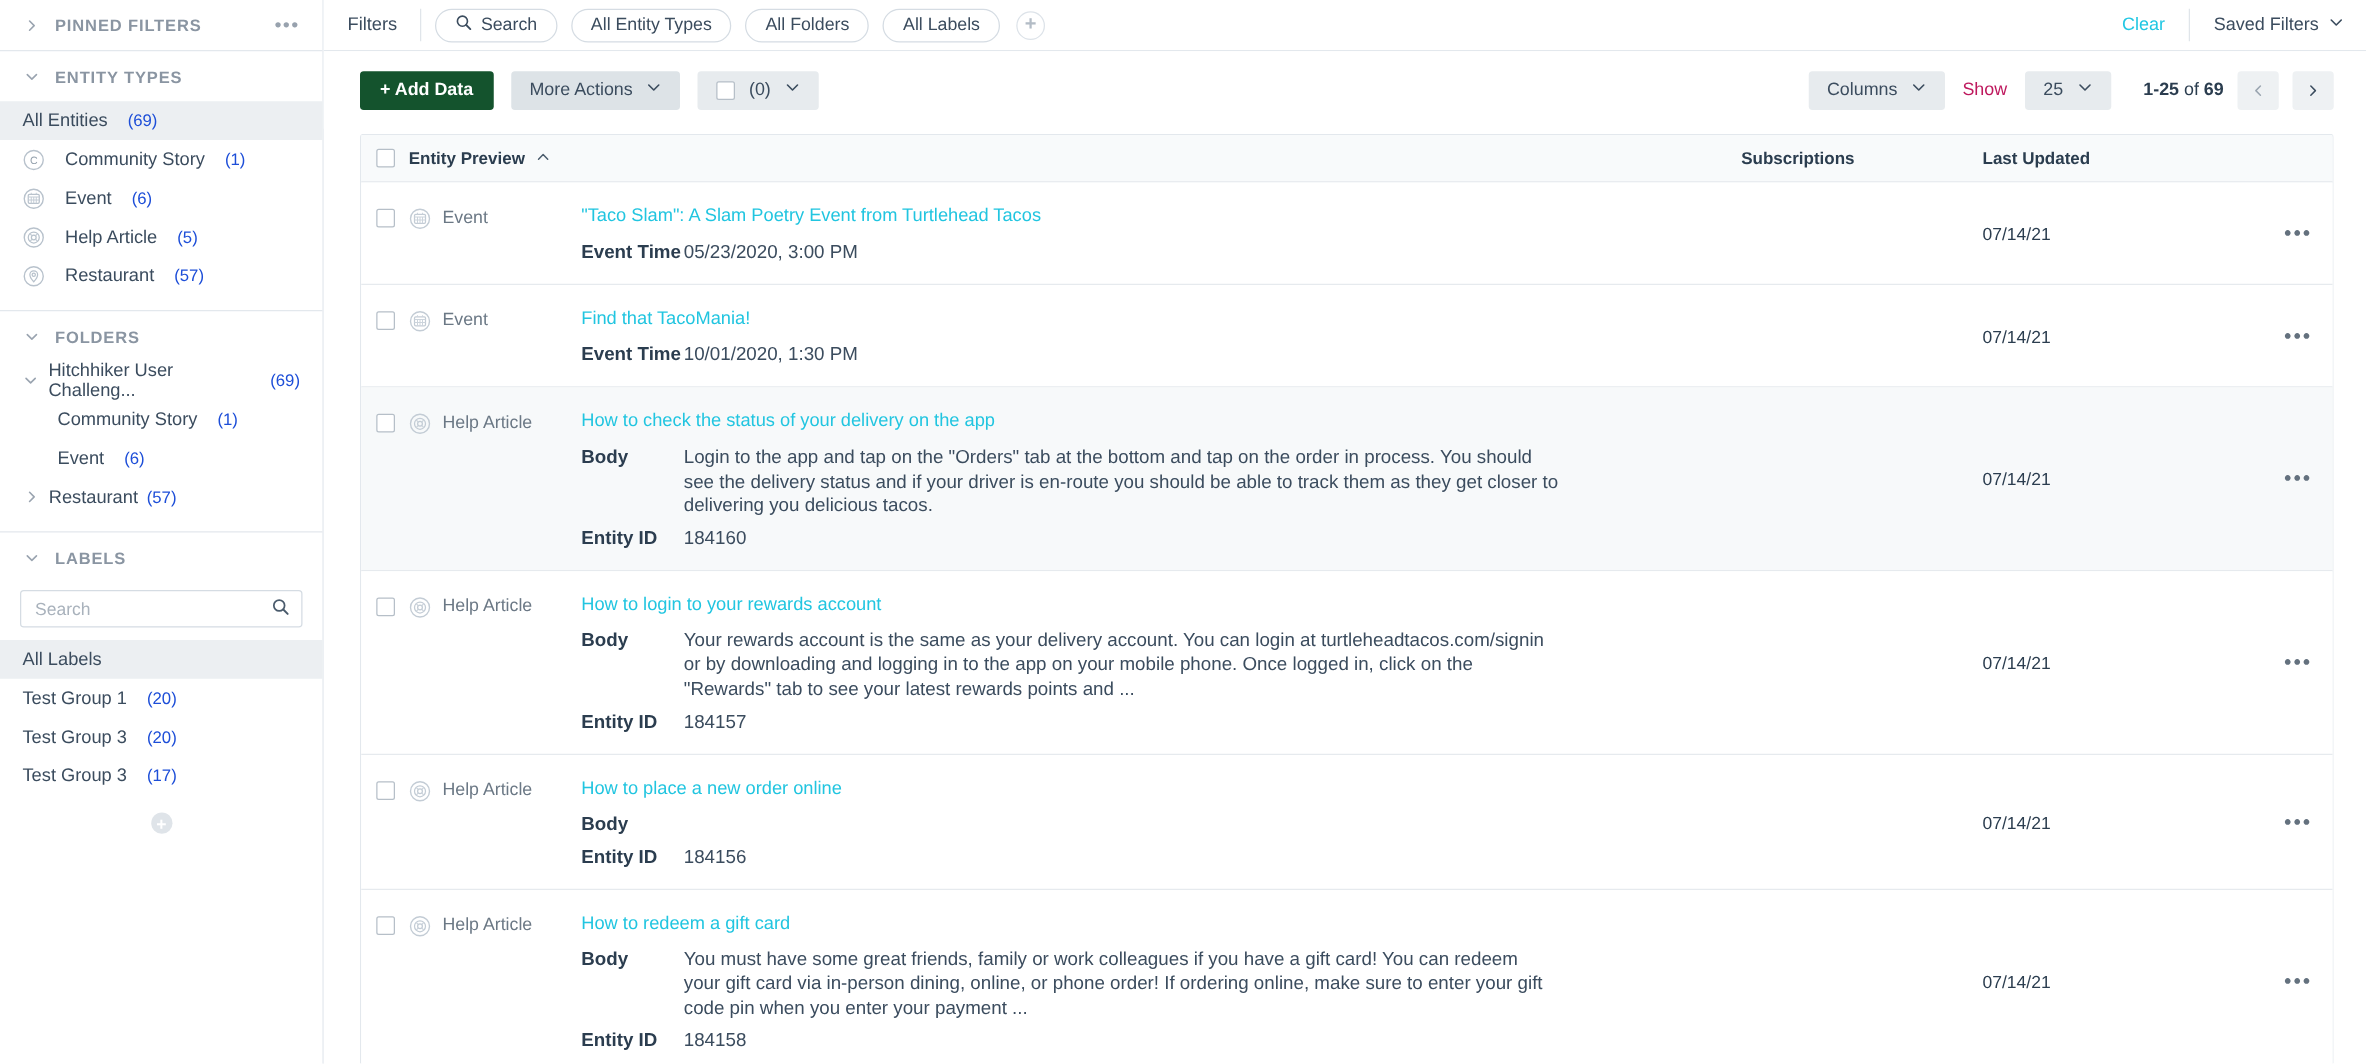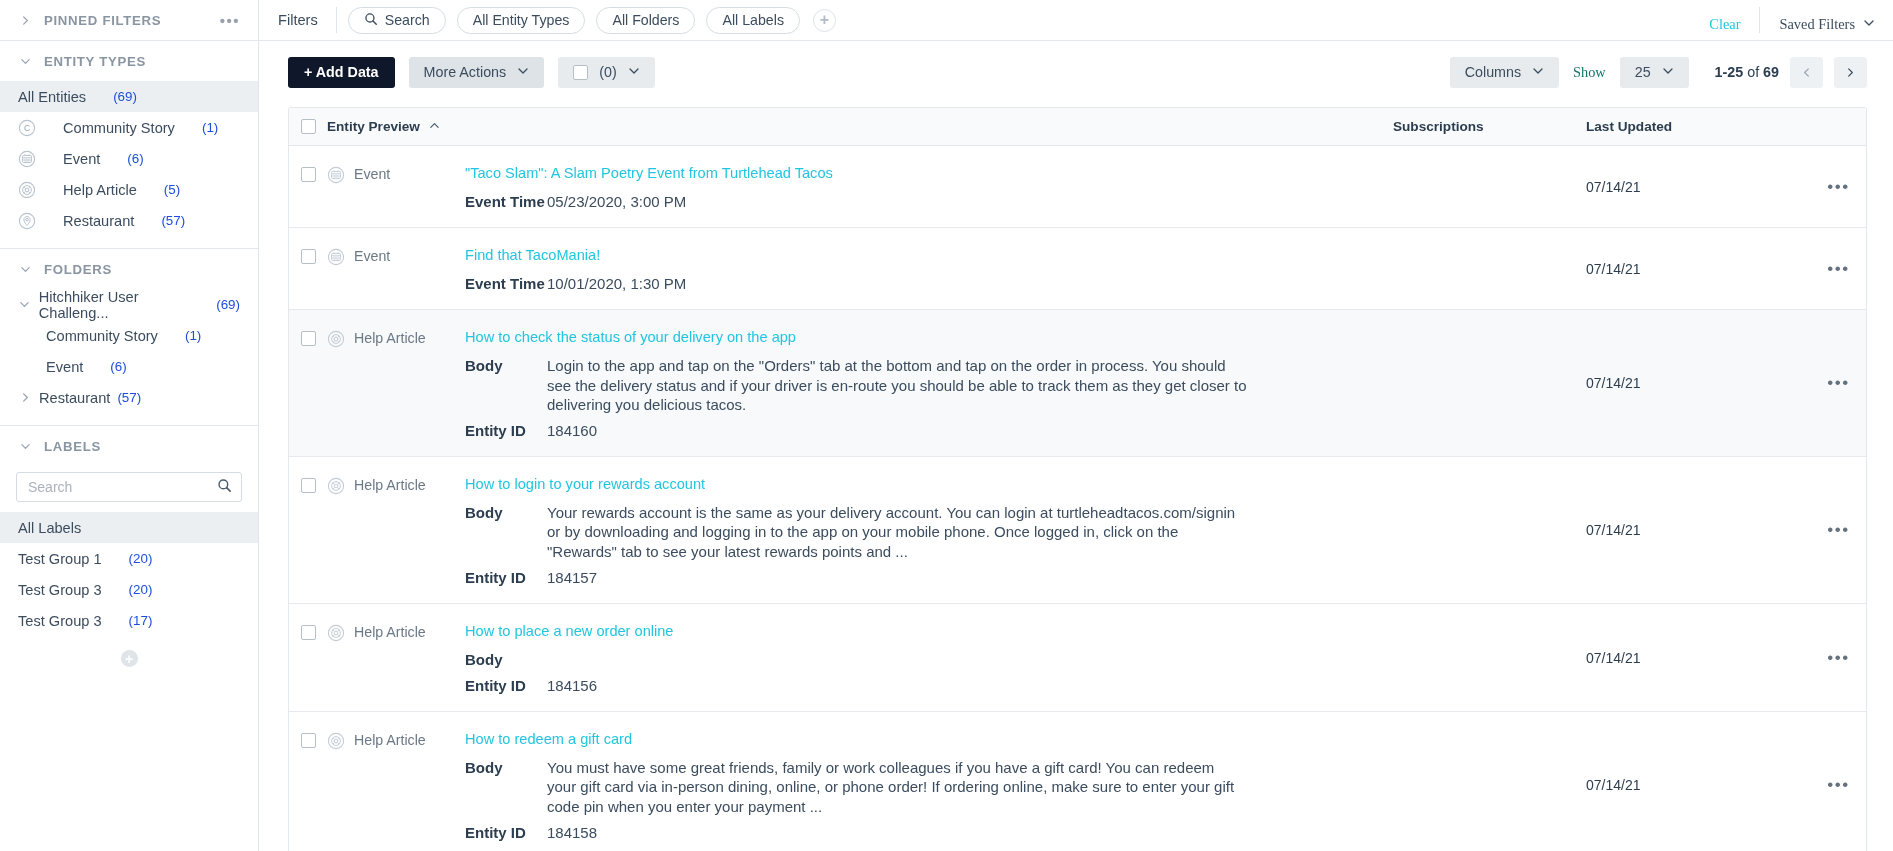--- a/index.html
+++ b/index.html
@@ -30,21 +30,21 @@
     text-transform:uppercase;
     position:relative;
   }
   .sb-section-head .ttl { flex:1; }
   .chev { width:14px; color:#9aa4b0; display:inline-flex; align-items:center; justify-content:center; }
   .chev svg { display:block; }
   .dots-h { letter-spacing:1.5px; color:#98a2ae; font-size:15px; font-weight:700; }
   .divider { height:1px; background:#e3e8ed; margin:0; }
 
   .sb-item {
-    display:flex; align-items:center; gap:27px;
+    display:flex; align-items:center; gap:16px;
     height:31px; padding:0 18px;
     color:#3b4c5e; font-size:14.6px; white-space:nowrap;
   }
   .sb-item.sel { background:#eceff2; }
   .sb-count { color:#1d4ed8; font-size:13.4px; }
   .etype-ico { width:18px; height:18px; flex:0 0 18px; display:block; }
 
   .sb-sub { padding-left:46px; }
   .sb-sub2 { padding-left:30px; }
   .folder-row { display:flex; align-items:center; gap:7px; height:31px; padding:0 18px; color:#3b4c5e; font-size:14.6px; }
@@ -86,47 +86,47 @@
     height:27px; padding:0 15px;
     border:1px solid #d5dce3; border-radius:14px;
     color:#3b4c5e; font-size:14.2px; background:#fff;
     margin-left:11px; white-space:nowrap;
   }
   .pill-add {
     width:23px; height:23px; padding:0; border-radius:50%;
     justify-content:center; color:#b3bcc6; font-size:16px; font-weight:600;
     margin-left:13px; border:1px solid #dde3e9;
   }
-  .fb-right { margin-left:auto; display:flex; align-items:flex-end; gap:0;font-family:Liberation Serif, serif; }
+  .fb-right { margin-left:auto; display:flex; align-items:center; gap:0; }
   .clear-link { color:#20c7e3; font-size:14.4px; padding:0 19px; }
   .saved-filters { display:flex; align-items:center; gap:8px; color:#3b4c5e; font-size:14.4px; padding-left:19px; }
 
   .toolbar {
     height:62px; min-height:62px; display:flex; align-items:center;
     padding:0 26px 0 29px; background:#fff;
   }
   .btn-primary {
-    background:#0f172a; color:#fff; border:0; border-radius:3px;
+    background:#14532d; color:#fff; border:0; border-radius:3px;
     height:31px; padding:0 16px; font-size:14.3px; font-weight:600;
     font-family:"Liberation Sans", sans-serif;
   }
   .btn-grey {
     background:#dde3e7; color:#3b4c5e; border:0; border-radius:3px;
     height:31px; padding:0 15px; font-size:14.3px;
     display:inline-flex; align-items:center; gap:11px;
     font-family:"Liberation Sans", sans-serif;
     margin-left:14px;
   }
   .btn-grey.soft { background:#e7ebee; }
   .cbox {
     width:15px; height:15px; border:1px solid #b6bfc8; border-radius:2px; background:#fff;
     display:inline-block;
   }
   .tb-right { margin-left:auto; display:flex; align-items:center; gap:0; }
-  .show-lbl { color:#0f766e; font-size:14.3px; margin-left:14px;font-family:Liberation Serif, serif; }
+  .show-lbl { color:#be185d; font-size:14.3px; margin-left:14px; }
   .range { color:#2b3d4f; font-size:14.3px; margin-left:26px; white-space:nowrap; }
   .range b { font-weight:700; }
   .pagebtn {
     width:33px; height:31px; border-radius:3px; background:#eef1f3;
     display:inline-flex; align-items:center; justify-content:center;
     color:#9aa5b0; margin-left:11px;
   }
   .pagebtn.active { color:#3b4c5e; }
 
   .tablewrap { flex:1; padding:4px 26px 0 29px; min-height:0; overflow:hidden; }

